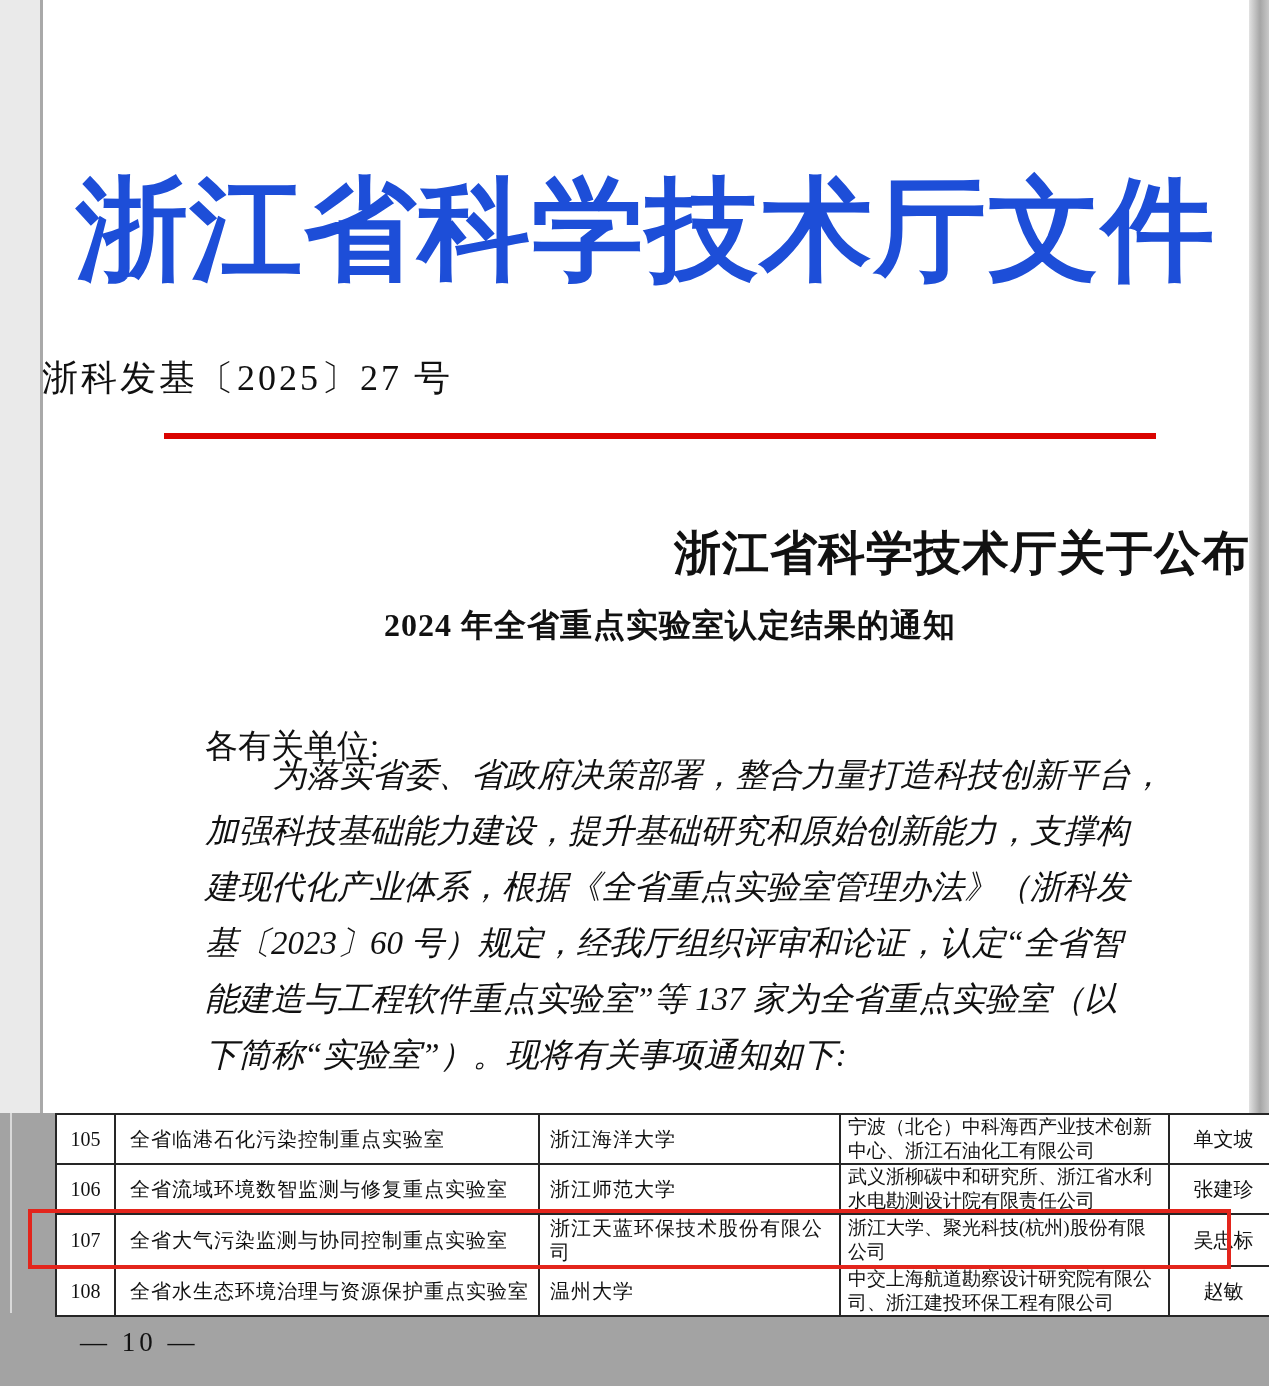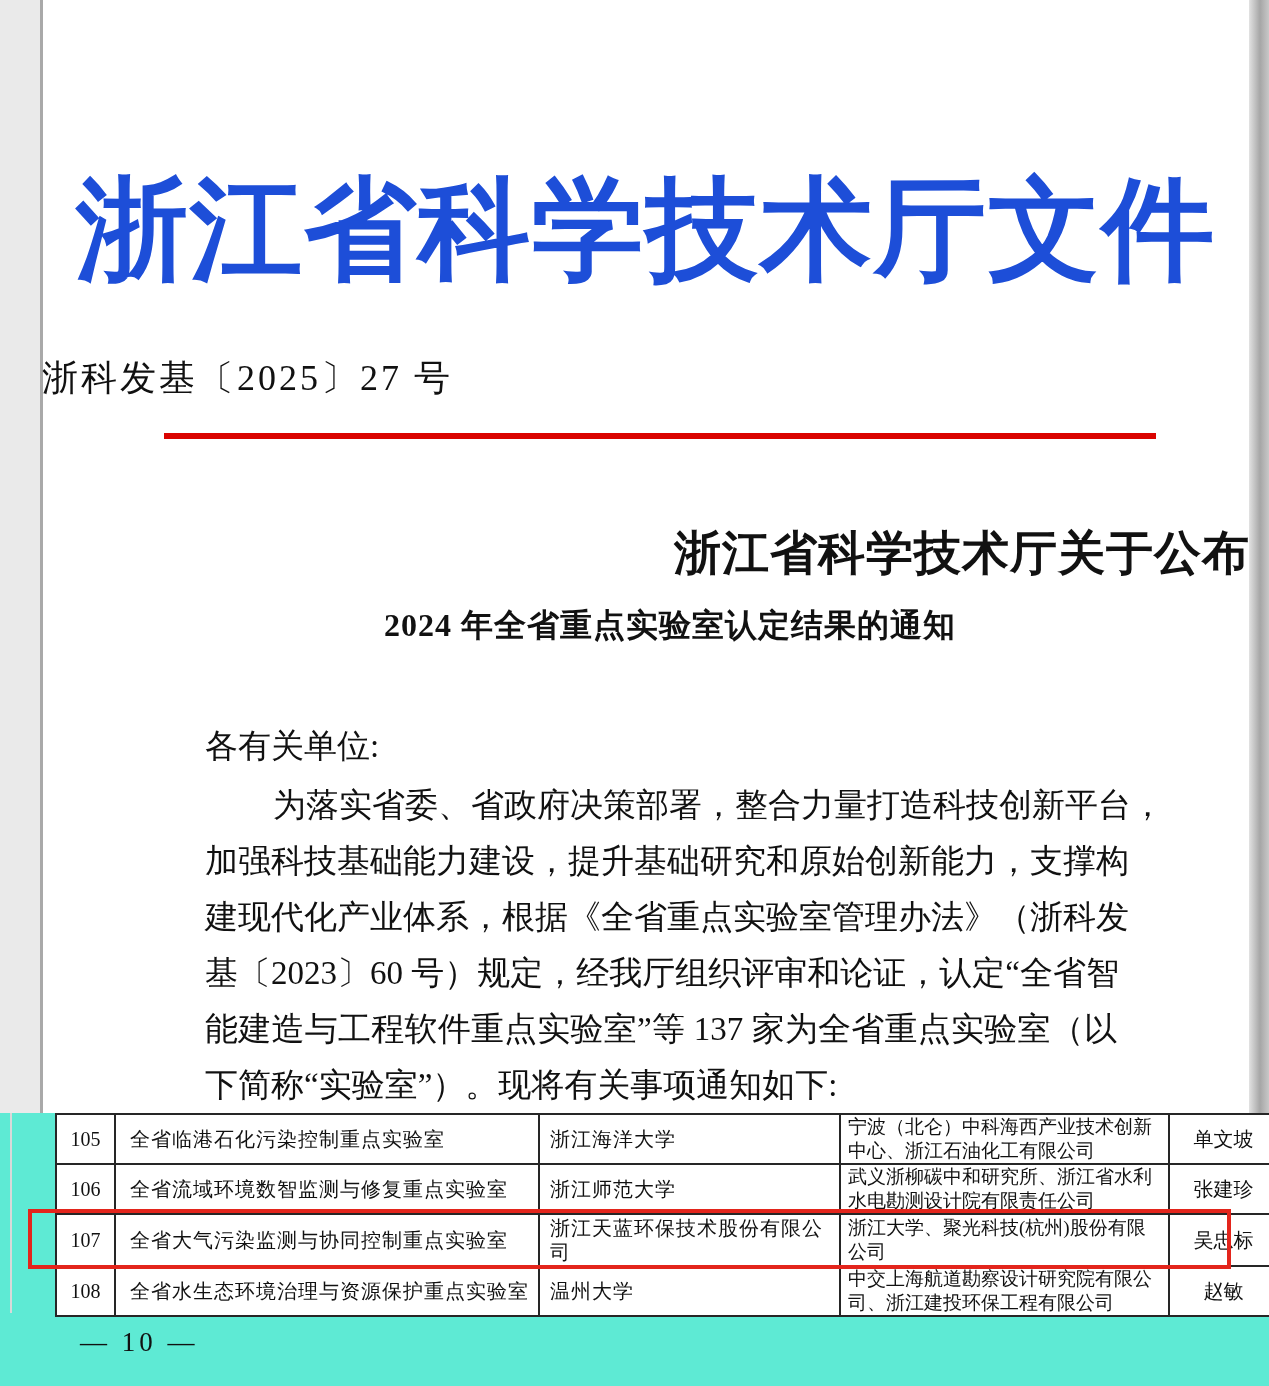--- a/index.html
+++ b/index.html
@@ -47,32 +47,32 @@
     position: absolute; left: 90px; top: 592px; width: 1160px;
     text-align: center; font-size: 32px; line-height: 66px; font-weight: bold;
     letter-spacing: 1px;
   }
 
   
   .salutation {
     position: absolute; left: 205px; top: 721px;
     font-size: 33px; line-height: 50px;
   }
-  .body-block { position: absolute; left: 205px; top: 777px; width: 912px; }
+  .body-block { position: absolute; left: 205px; top: 747px; width: 912px; font-style: italic; }
   .body-line {
     height: 56px; line-height: 56px; font-size: 33px;
     text-align: justify; text-align-last: justify; white-space: nowrap;
   }
   .body-line.indent { text-indent: 68px; }
   .body-line.last { text-align-last: left; }
 
   
   .table-section {
     position: absolute; left: 0; top: 1113px; width: 1269px; height: 273px;
-    background: #5eead4;
+    background: #a3a3a3;
   }
   .seam-line {
     position: absolute; left: 10px; top: 0; width: 2px; height: 200px;
     background: #d9d9d9;
   }
   table.result-table {
     position: absolute; left: 55px; top: 0;
     width: 1160px; border-collapse: collapse; table-layout: fixed;
     background: #ffffff;
   }

